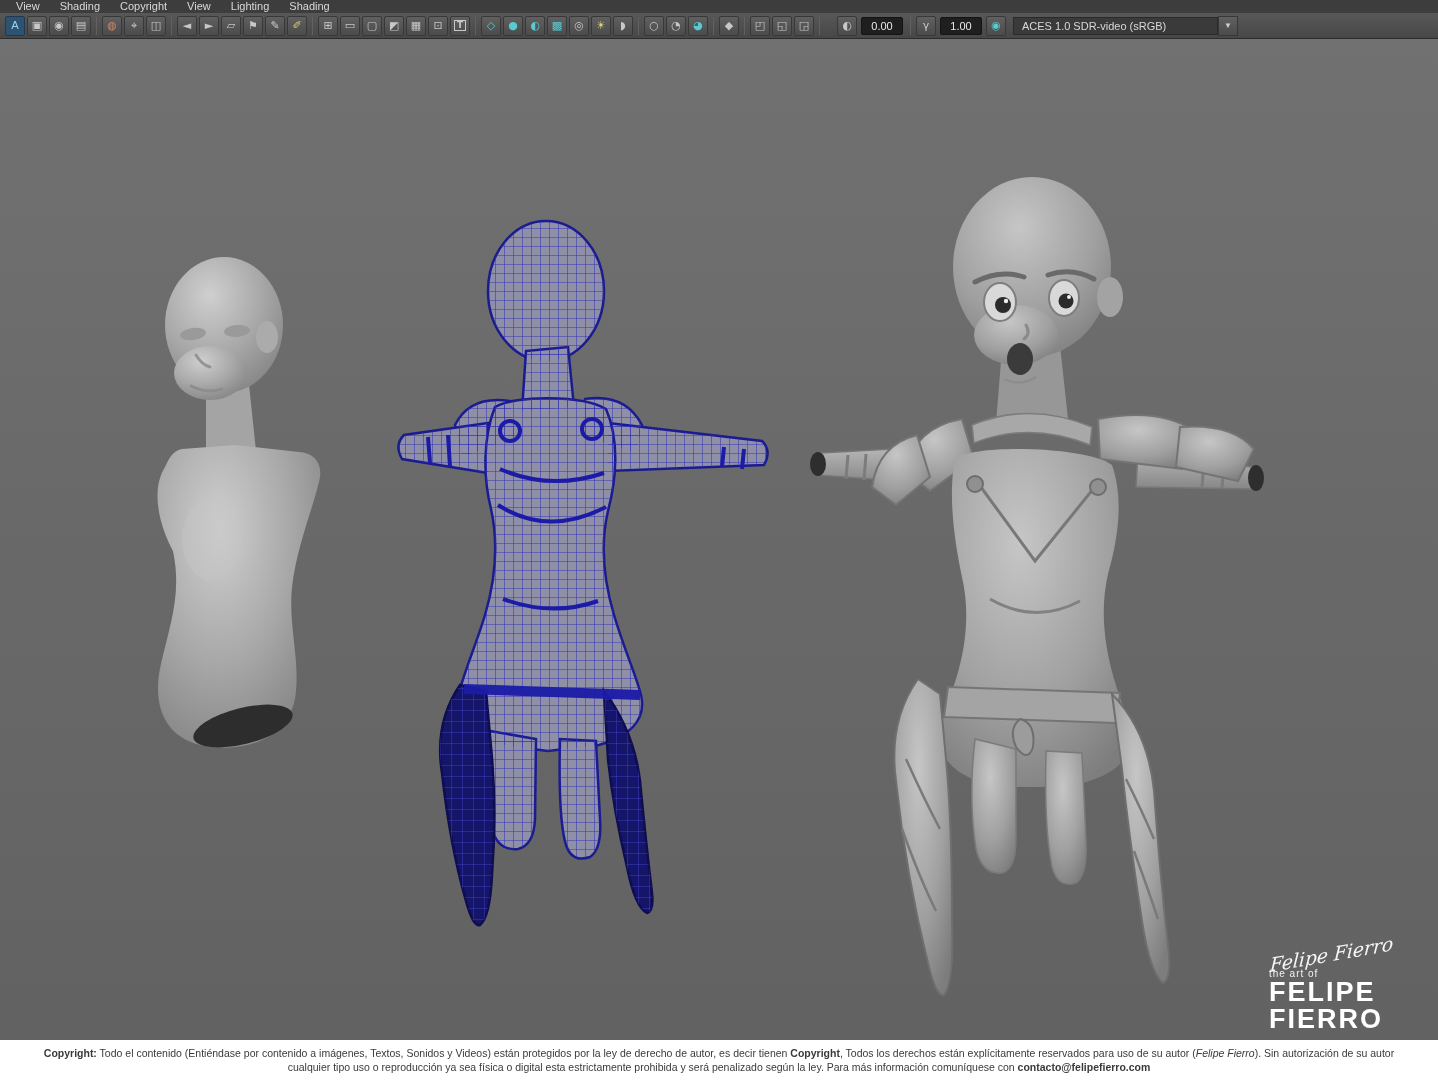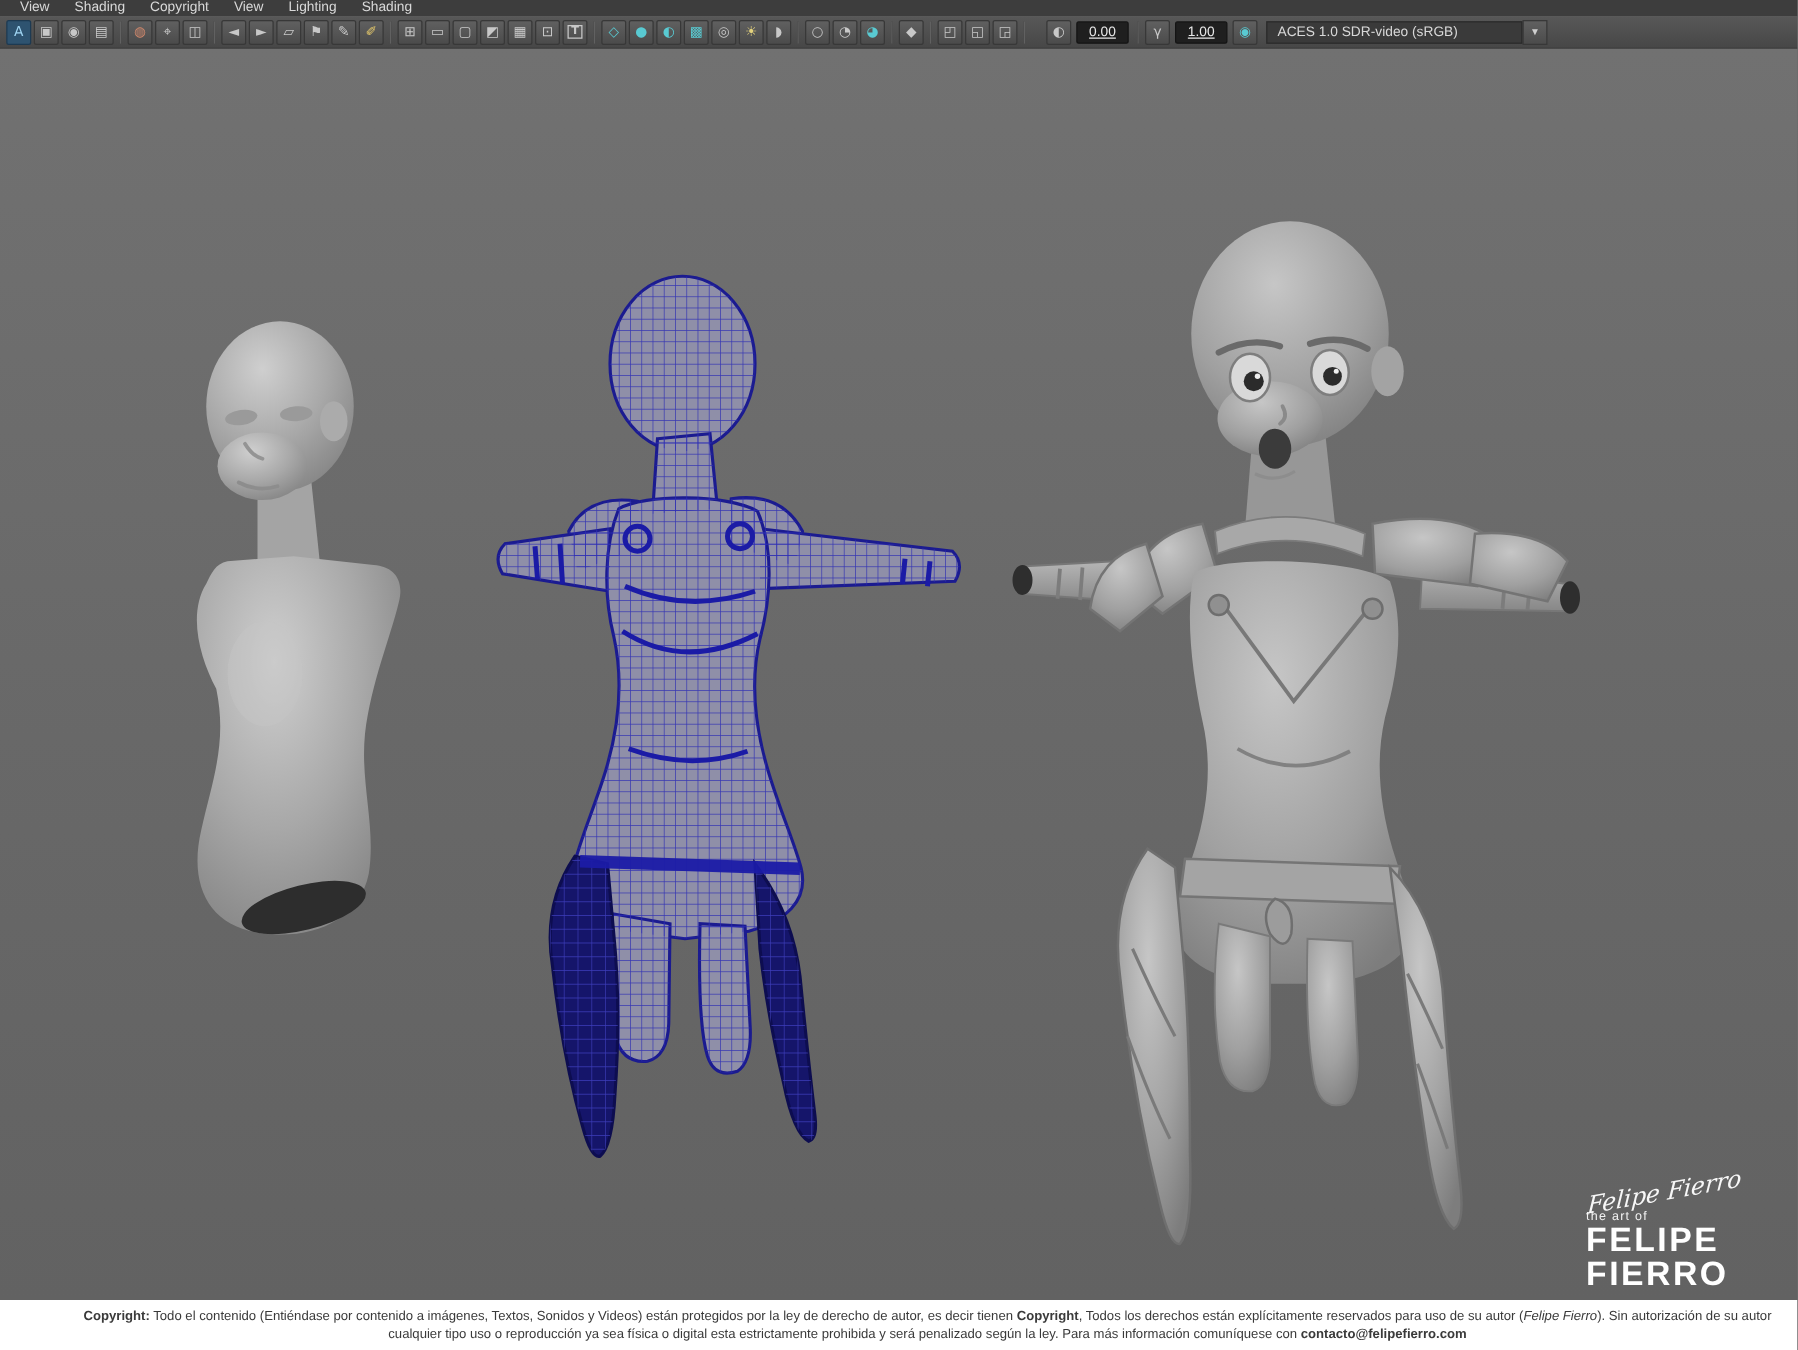--- a/index.html
+++ b/index.html
@@ -17,40 +17,40 @@
   .ticons { display:flex; align-items:center; }
   .ticon { width:20px; height:20px; margin:0 1px; flex:0 0 auto;
            background:linear-gradient(#606060,#4b4b4b); border:1px solid #383838; border-radius:2px;
            display:flex; align-items:center; justify-content:center; padding:0; cursor:default; }
   .ticon .glyph { font-family:"DejaVu Sans", sans-serif; font-size:11px; line-height:1; color:#c8c8c8; }
   .ticon.active { background:#2e5370; border-color:#1d3a52; }
   .ticon.boxed .glyph { border:1px solid currentColor; padding:0 2px; font-size:9px; font-weight:bold; }
   .tsep { width:1px; height:18px; background:#333; border-right:1px solid #616161; margin:0 4px; flex:0 0 auto; }
   .tgroup { display:flex; align-items:center; margin-left:12px; }
   .tfield { width:42px; height:18px; background:#1f1f1f; border:1px solid #141414; border-radius:2px;
-            color:#e9e9e9; font-size:11px; line-height:16px; text-align:center; margin:0 3px;text-decoration:underline; }
+            color:#e9e9e9; font-size:11px; line-height:16px; text-align:center; margin:0 3px; }
   .tdropdown { display:flex; align-items:center; height:20px; margin-left:6px; }
   .tdrop-text { width:205px; height:18px; background:#3a3a3a; border:1px solid #2a2a2a;
                 color:#d8d8d8; font-size:11px; line-height:16px; padding:0 8px; white-space:nowrap; overflow:hidden; }
   .tdrop-btn { width:20px; height:20px; background:linear-gradient(#606060,#4b4b4b); border:1px solid #383838;
                color:#cfcfcf; font-size:8px; display:flex; align-items:center; justify-content:center; }
 
   
   .viewport { flex:1; position:relative; background:linear-gradient(180deg,#717171 0%,#686868 55%,#626262 100%); overflow:hidden; }
   .viewport svg { display:block; width:100%; height:100%; }
 
   
   .watermark { position:absolute; right:44px; bottom:6px; color:#ffffff; }
   .sig { font-family:"DejaVu Serif", serif; font-style:italic; font-size:19px; opacity:.95;
          transform:rotate(-10deg) skewX(-14deg); white-space:nowrap; margin-bottom:3px; }
   .tagline { font-size:10px; letter-spacing:1px; color:#f2f2f2; }
   .wname { font-size:27px; font-weight:bold; letter-spacing:2px; line-height:1.02; }
 
   
-  .footer { height:40px; background:#ffffff; display:flex; align-items:center; justify-content:flex-end; }
+  .footer { height:40px; background:#ffffff; display:flex; align-items:center; justify-content:center; }
   .copy { max-width:1392px; text-align:center; font-size:10.5px; line-height:1.35; color:#3a3a3a; }
   .copy .b { font-weight:bold; }
   .copy .i { font-style:italic; }
 </style>
 </head>
 <body>
 
 <div class="app">
 
   <div class="menu-bar">

